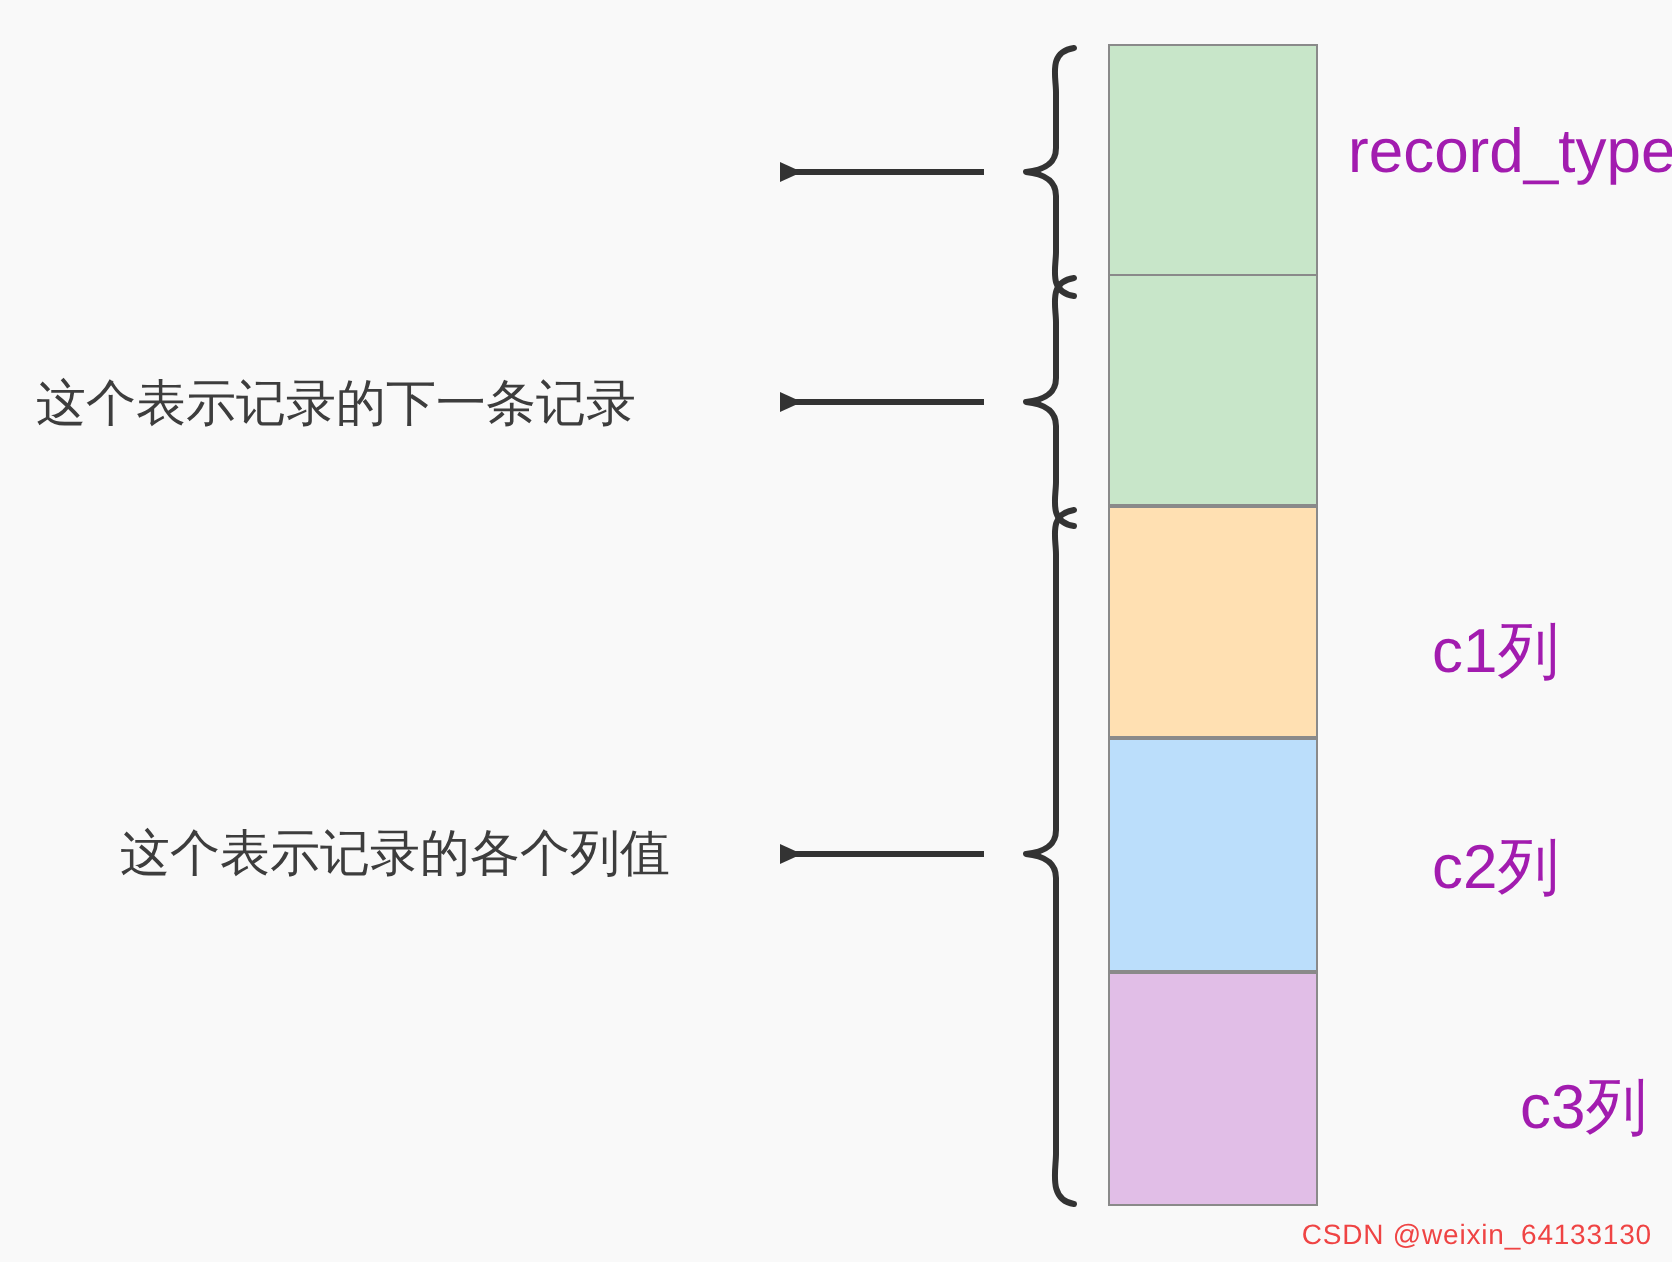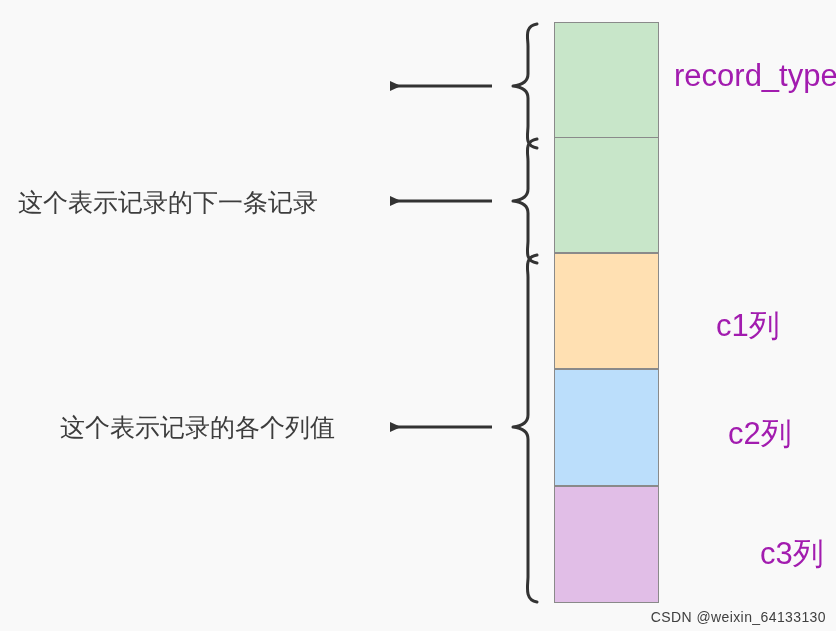--- a/index.html
+++ b/index.html
@@ -51,21 +51,21 @@
     position: absolute;
     left: 674px;
     color: #a21caf;
     font-size: 31px;
     line-height: 1;
     white-space: nowrap;
   }
   .lbl-record-type { top: 60px; }
   .lbl-next-record { top: 190px; }
   .lbl-c1 { left: 716px; top: 310px; }
-  .lbl-c2 { left: 716px; top: 418px; margin-left: 12px; }
+  .lbl-c2 { left: 716px; top: 418px; }
   .lbl-c3 { left: 760px; top: 538px; }
 
   
   .annotation {
     position: absolute;
     color: #3d3d3d;
     font-size: 25px;
     line-height: 1;
     white-space: nowrap;
   }
@@ -80,21 +80,21 @@
     width: 836px;
     height: 631px;
     pointer-events: none;
   }
 
   
   .watermark {
     position: absolute;
     right: 10px;
     bottom: 6px;
-    color: #404040;
+    color: #ef4444;
     font-size: 14px;
     letter-spacing: 0.4px;
     white-space: nowrap;
   }
 </style>
 </head>
 <body>
 
 <div id="diagram-root">
 

